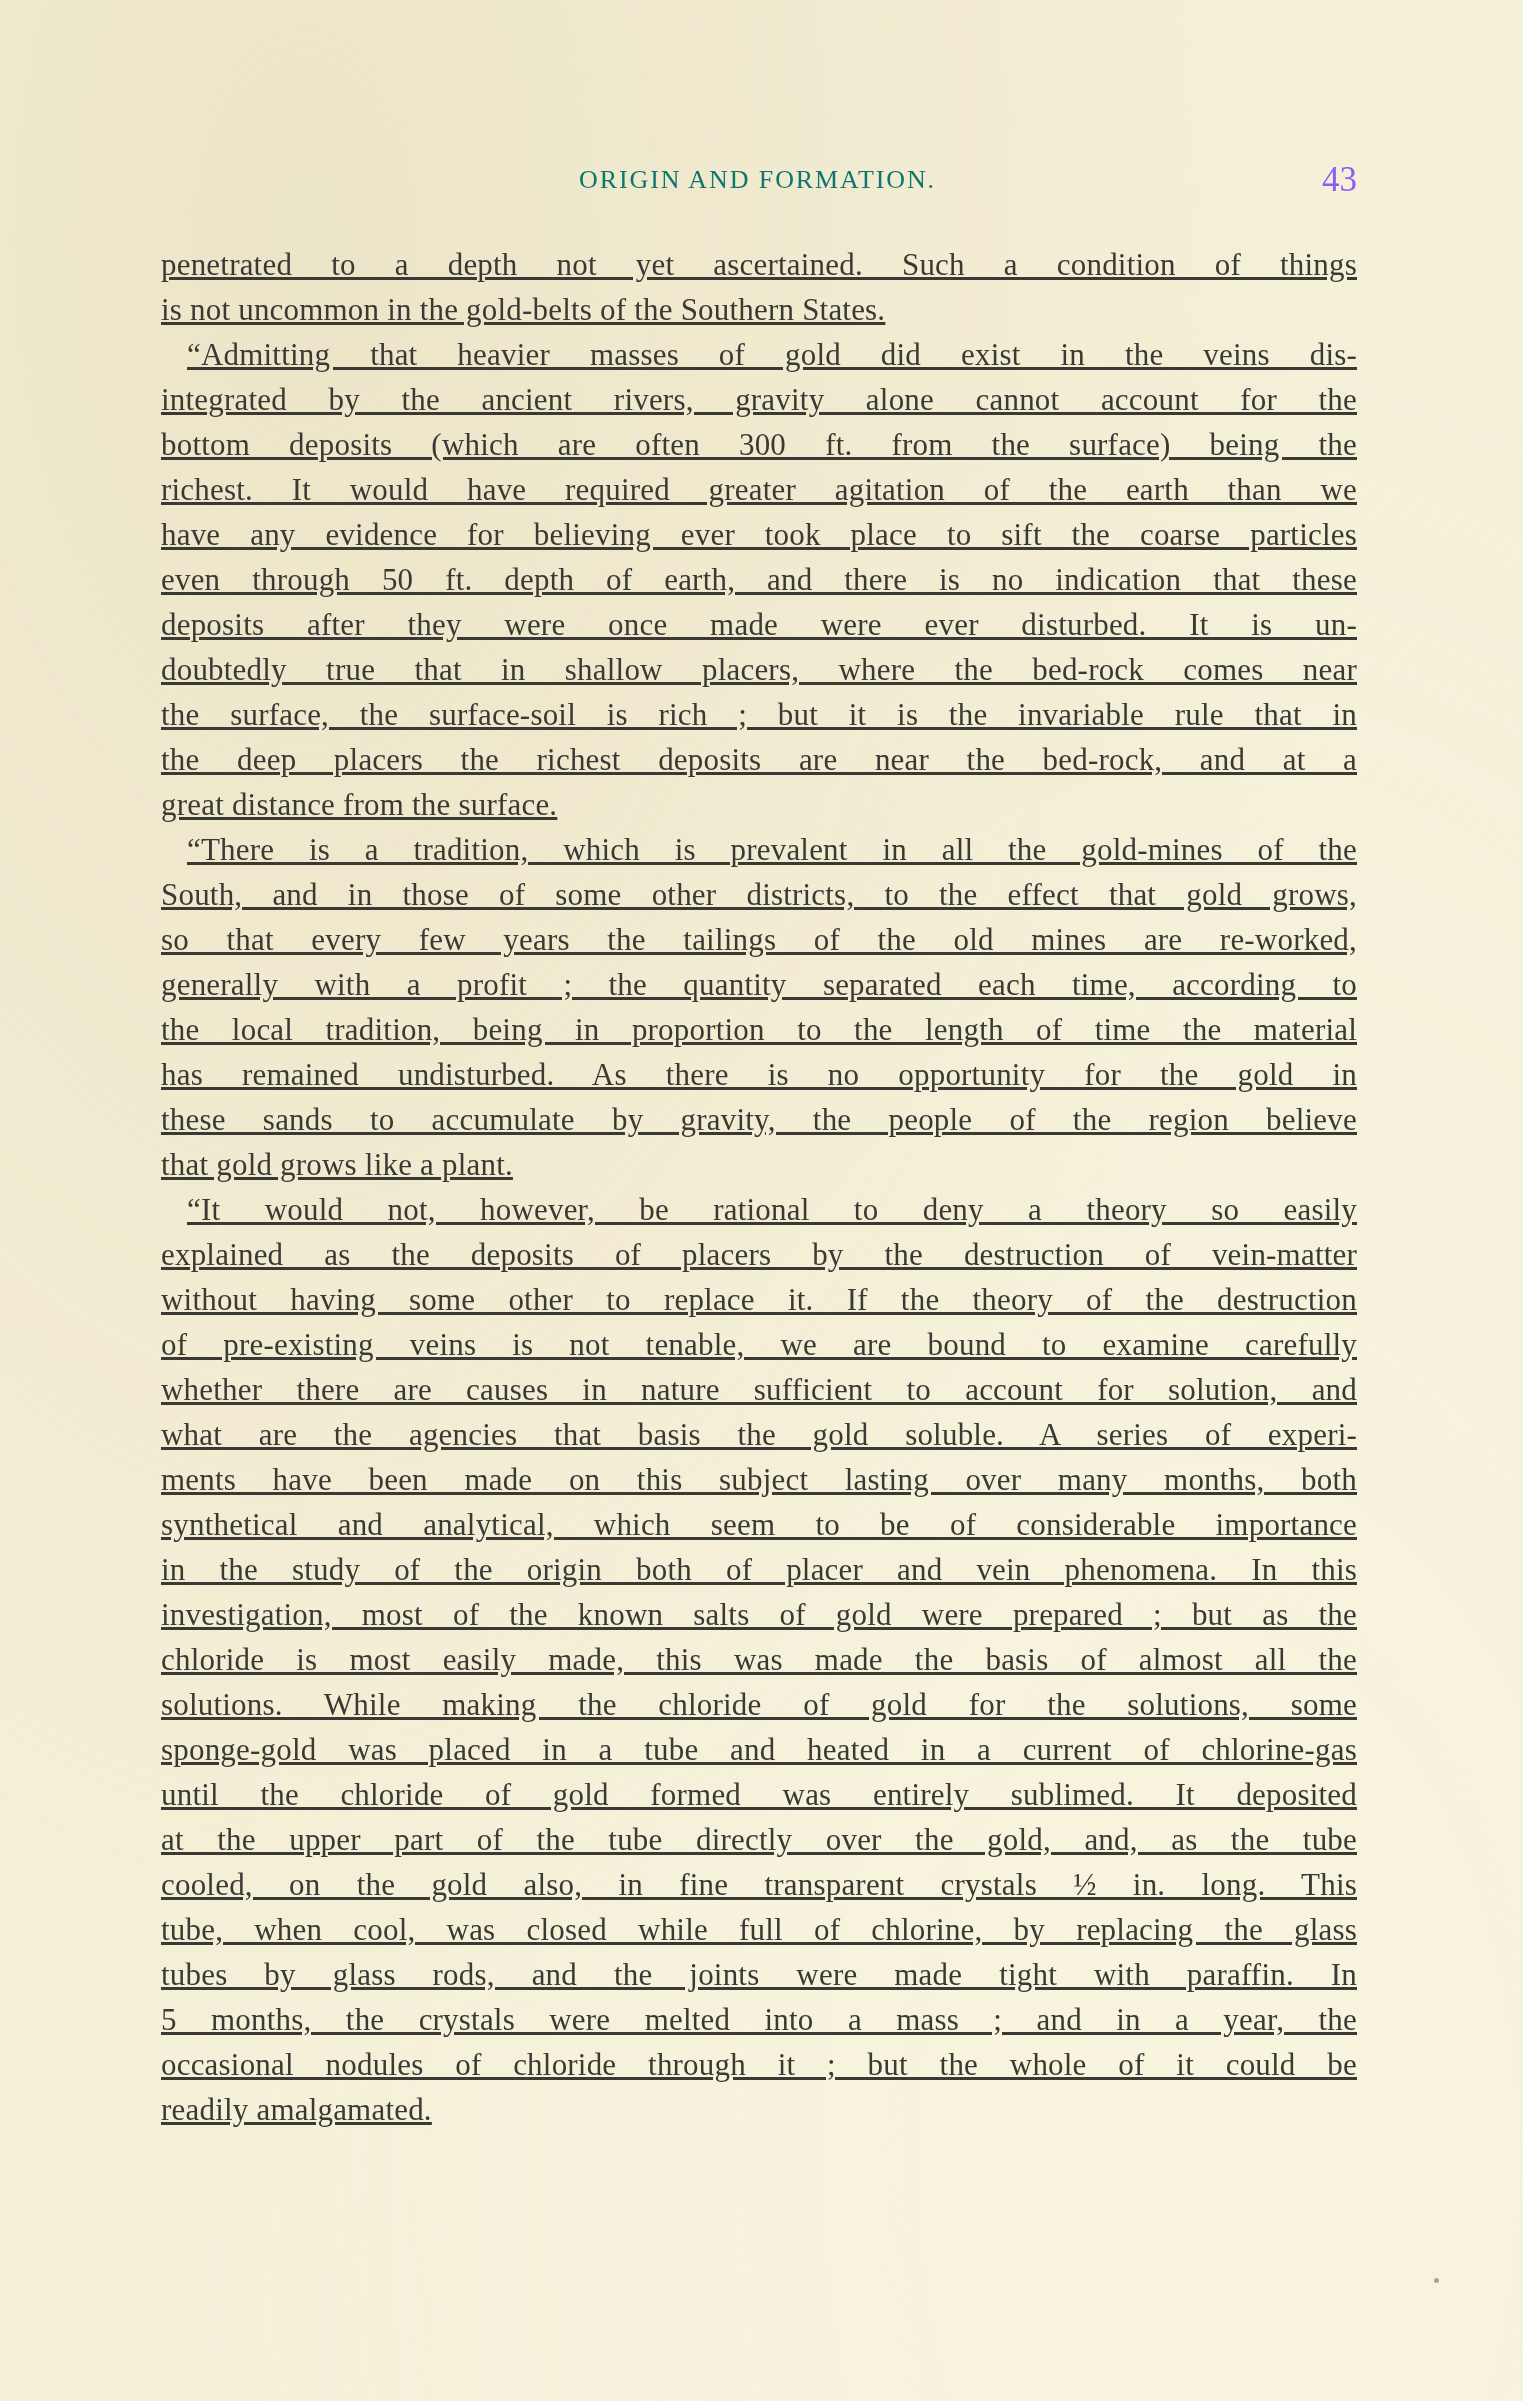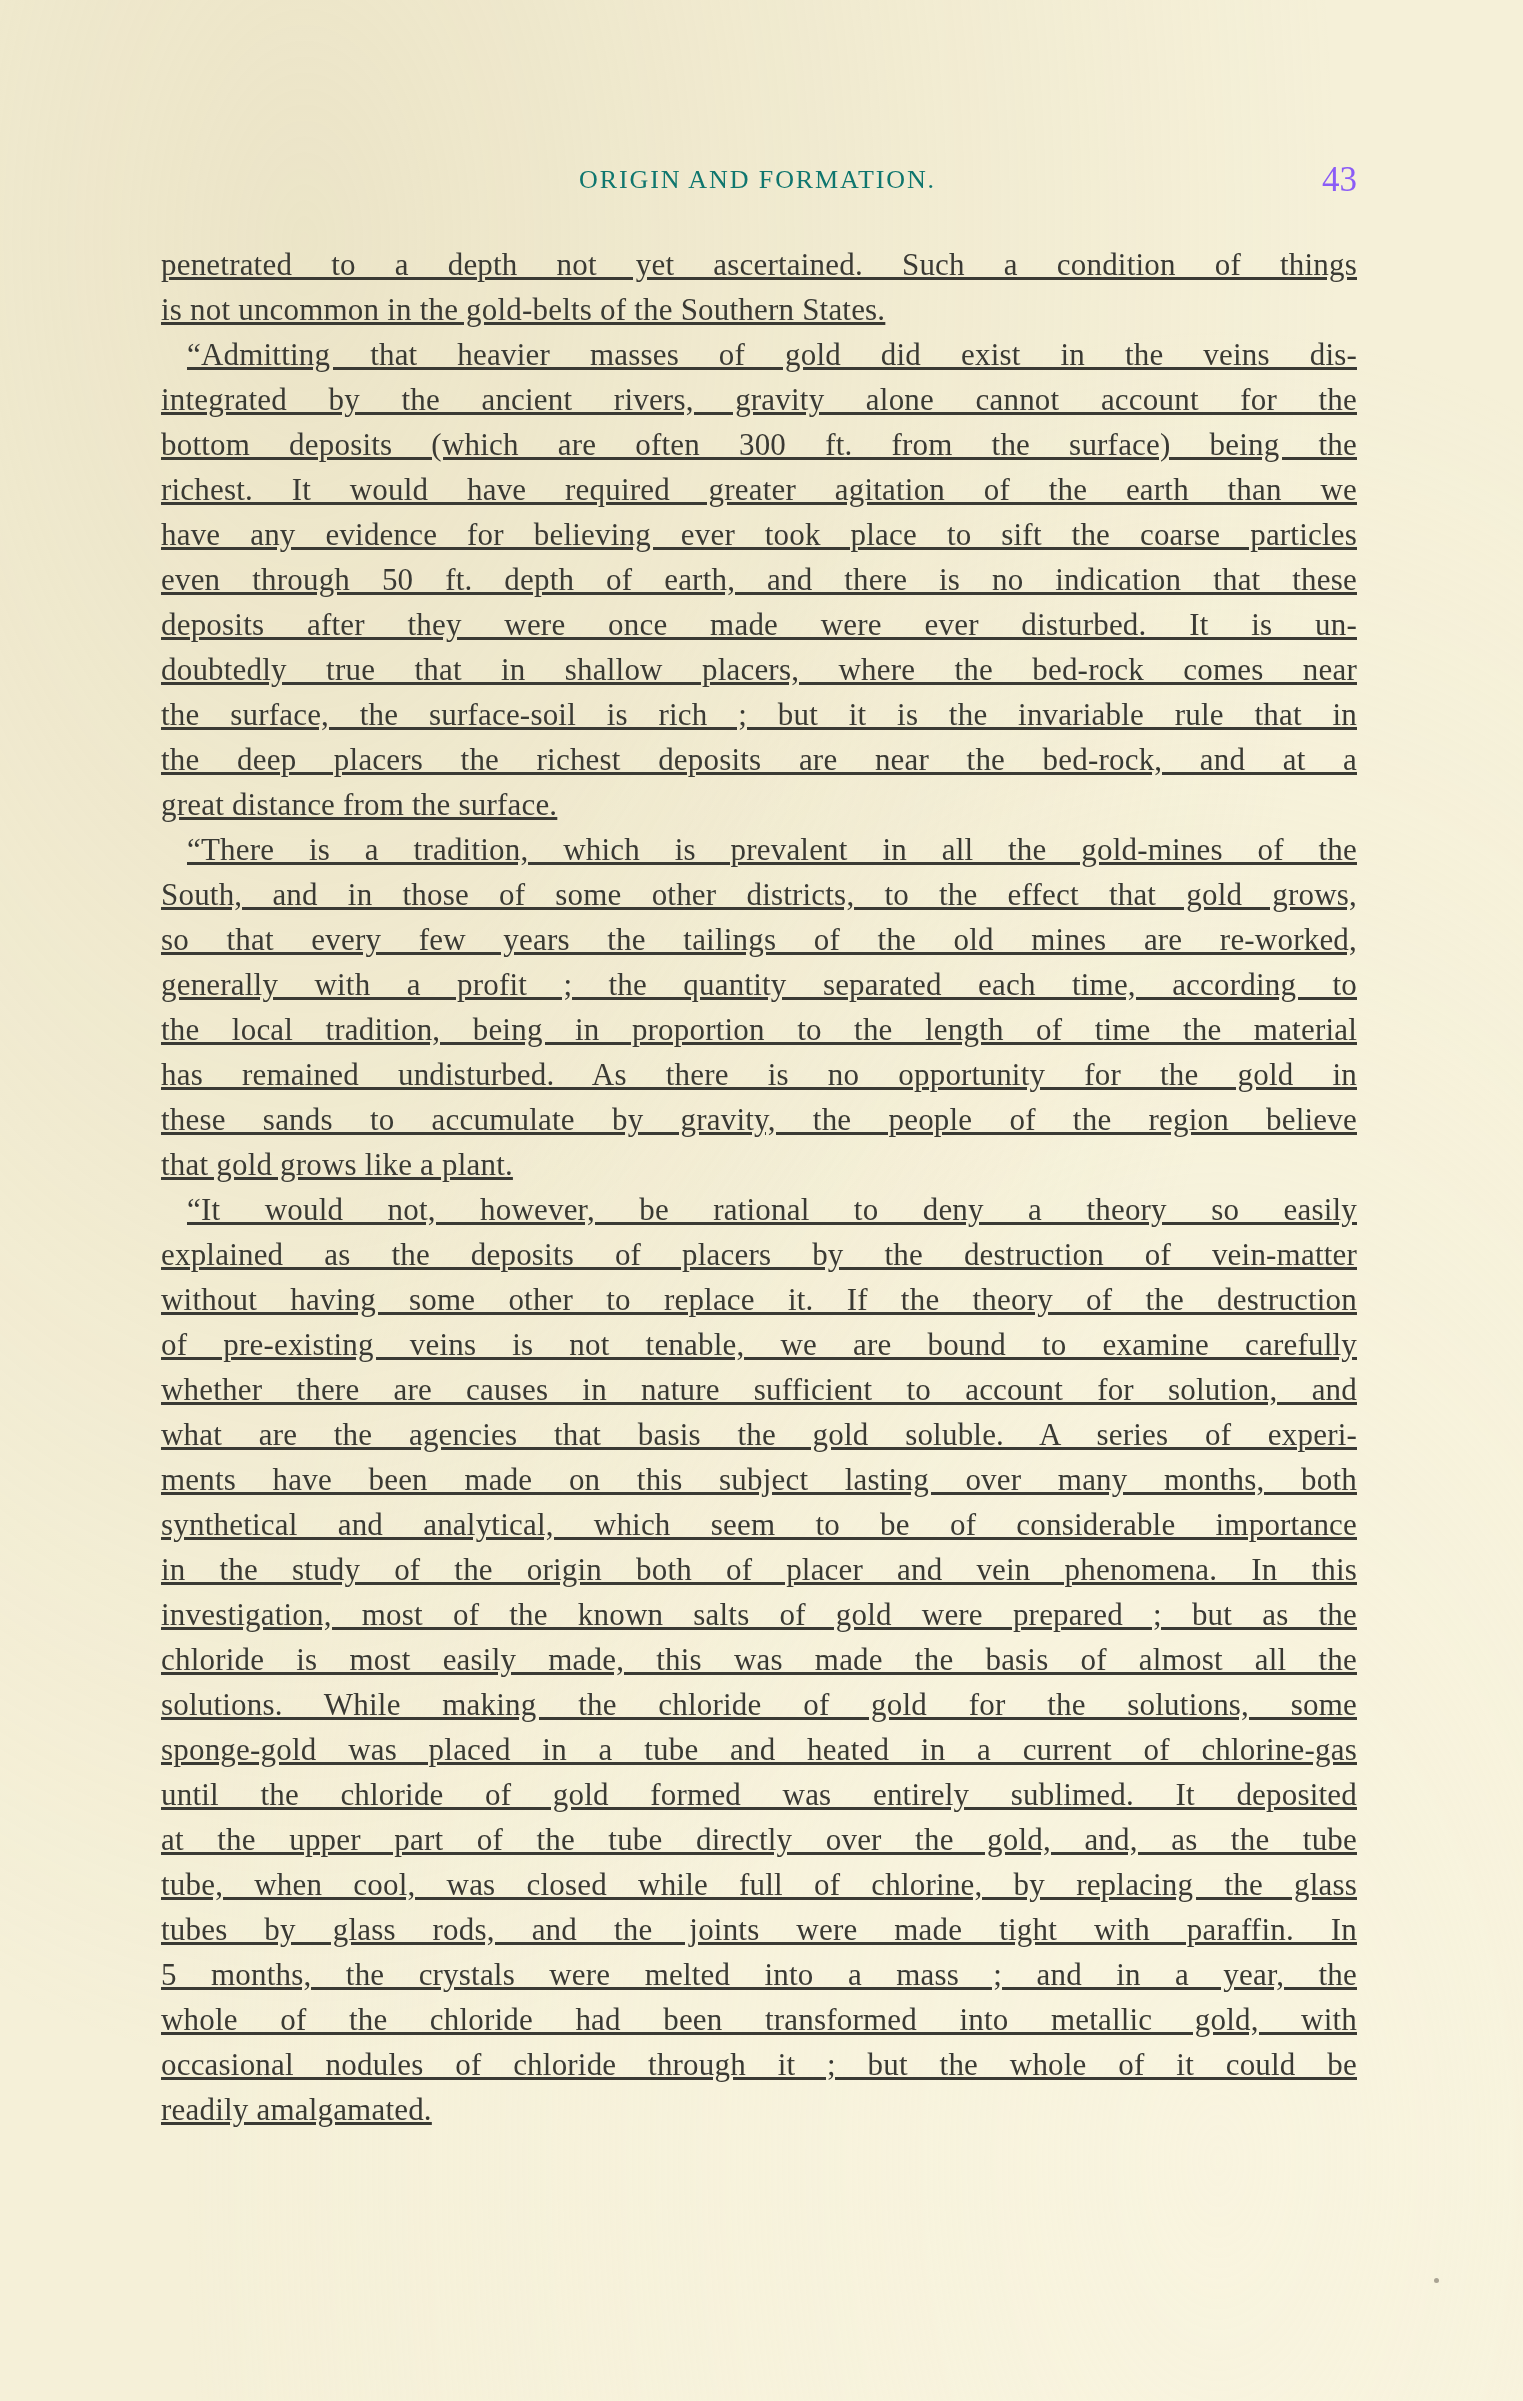--- a/index.html
+++ b/index.html
@@ -120,23 +120,23 @@
     <span class="line">what are the agencies that basis the gold soluble.  A series of experi-</span>
     <span class="line">ments have been made on this subject lasting over many months, both</span>
     <span class="line">synthetical and analytical, which seem to be of considerable importance</span>
     <span class="line">in the study of the origin both of placer and vein phenomena.  In this</span>
     <span class="line">investigation, most of the known salts of gold were prepared ; but as the</span>
     <span class="line">chloride is most easily made, this was made the basis of almost all the</span>
     <span class="line">solutions.  While making the chloride of gold for the solutions, some</span>
     <span class="line">sponge-gold was placed in a tube and heated in a current of chlorine-gas</span>
     <span class="line">until the chloride of gold formed was entirely sublimed.  It deposited</span>
     <span class="line">at the upper part of the tube directly over the gold, and, as the tube</span>
+    <span class="line">cooled, on the gold also, in fine transparent crystals ½ in. long.  This</span>
     <span class="line">tube, when cool, was closed while full of chlorine, by replacing the glass</span>
     <span class="line">tubes by glass rods, and the joints were made tight with paraffin.  In</span>
     <span class="line">5 months, the crystals were melted into a mass ; and in a year, the</span>
-    <span class="line">whole of the chloride had been transformed into metallic gold, with</span>
     <span class="line">occasional nodules of chloride through it ; but the whole of it could be</span>
     <span class="line last">readily amalgamated.</span>
   </div>
 
   <div class="speck" style="left:1434px; top:2278px;"></div>
 </div>
 
 
 </body></html>

